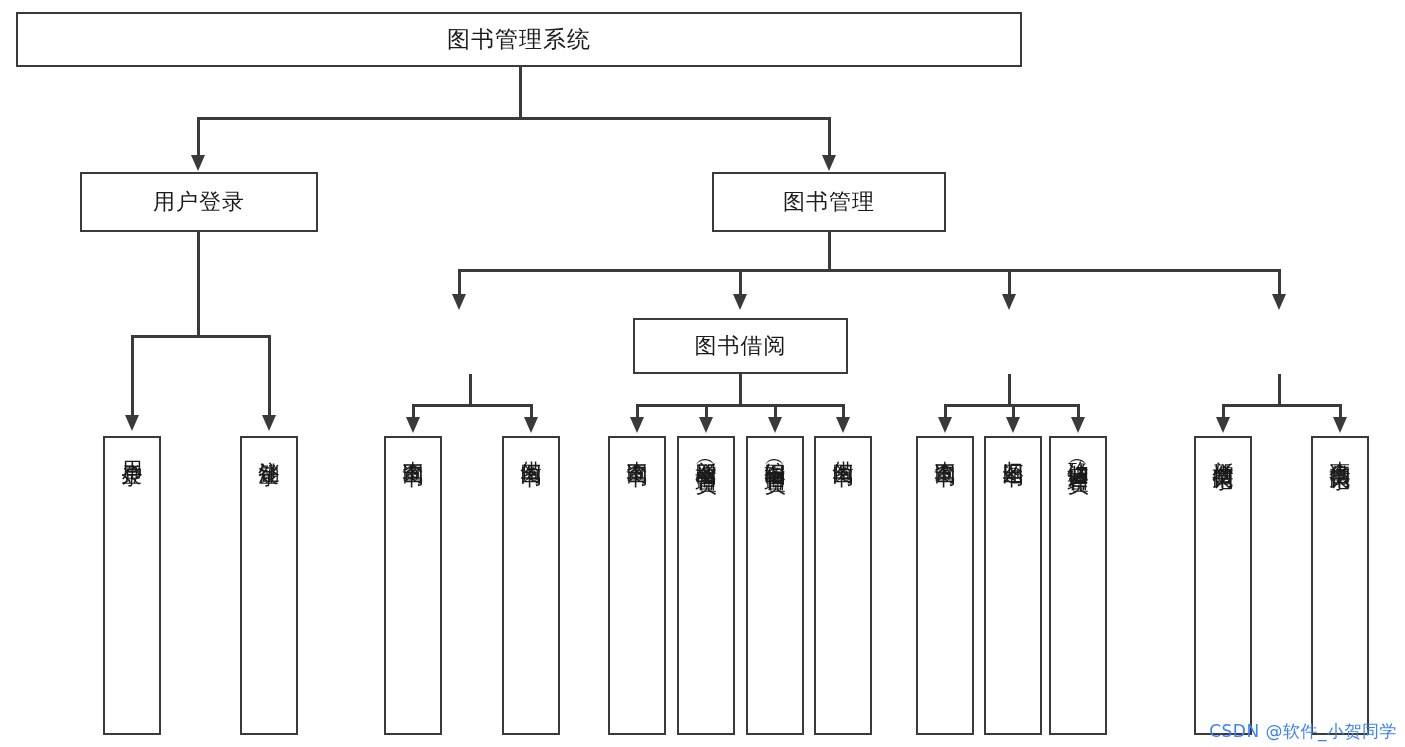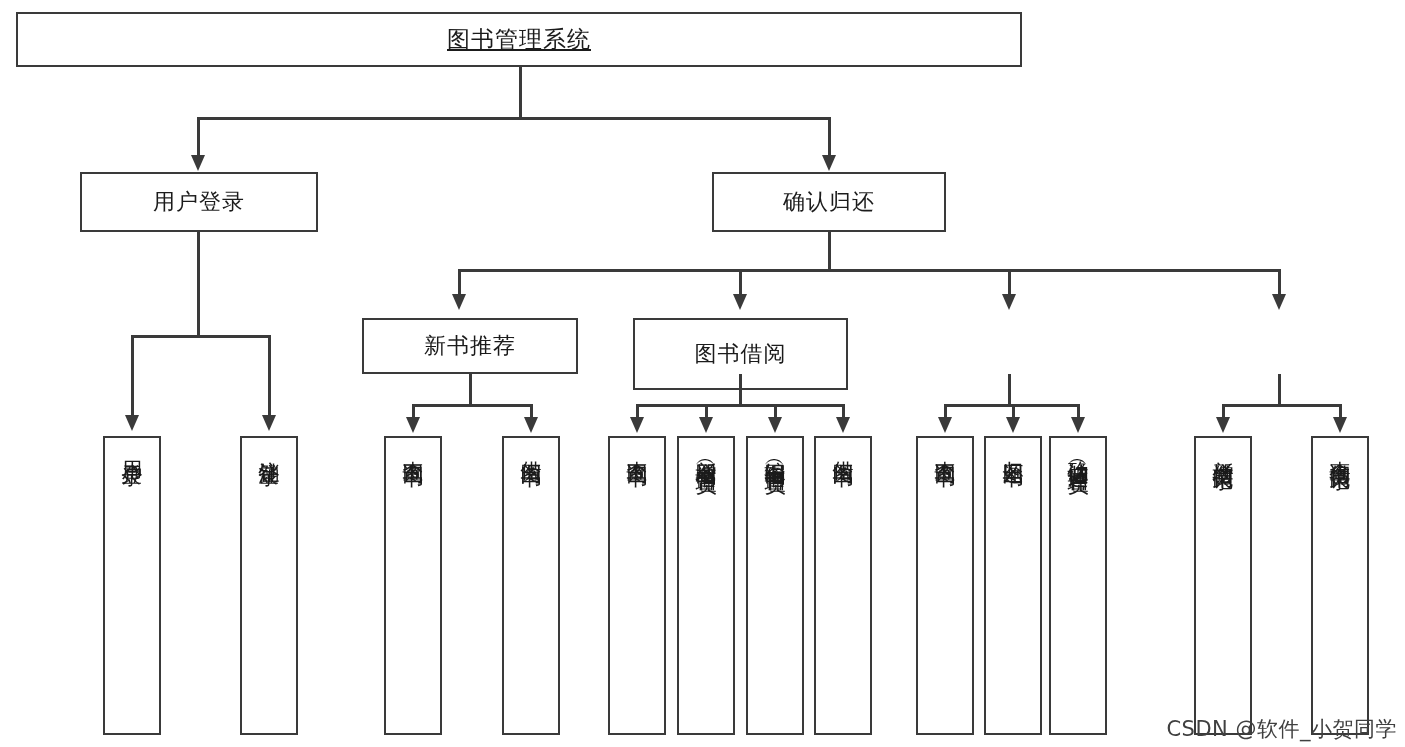--- a/index.html
+++ b/index.html
@@ -29,21 +29,20 @@
     justify-content: center;
     color: #1b1b1b;
   }
   .node.horiz {
     font-size: 22px;
     letter-spacing: 1px;
     line-height: 1.1;
   }
   .node.root {
     font-size: 23px;
-    text-decoration: underline;
   }
   
   .node.vert {
     align-items: flex-start;
     justify-content: center;
     padding-top: 6px;
   }
   .vtext {
     writing-mode: vertical-rl;
     text-orientation: upright;
@@ -66,22 +65,22 @@
     height: 0;
     border-left: 7px solid transparent;
     border-right: 7px solid transparent;
     border-top: 16px solid #3a3a3a;
   }
   
   #watermark {
     position: absolute;
     right: 8px;
     bottom: 4px;
-    font-size: 21px;
-    color: #404040;
+    font-size: 17px;
+    color: #3b82f6;
     white-space: nowrap;
     letter-spacing: 0.5px;
     margin-left: 33px;
   }
 </style>
 </head>
 <body>
 
 <div id="canvas">
 
@@ -95,21 +94,21 @@
 
   <div class="edge v" style="left:197px; top:117px; height:40px;"></div>
   <div class="arrow" style="left:191px; top:155px;"></div>
   <div class="edge v" style="left:828px; top:117px; height:40px;"></div>
   <div class="arrow" style="left:822px; top:155px;"></div>
 
   <div class="node horiz" style="left:80px; top:172px; width:238px; height:60px;">
     <span>用户登录</span>
   </div>
   <div class="node horiz" style="left:712px; top:172px; width:234px; height:60px;">
-    <span>确认归还</span>
+    <span>图书管理</span>
   </div>
 
   <div class="edge v" style="left:197px; top:232px; height:105px;"></div>
   <div class="edge h" style="left:131px; top:335px; width:138px;"></div>
   <div class="edge v" style="left:131px; top:335px; height:82px;"></div>
   <div class="arrow" style="left:125px; top:415px;"></div>
   <div class="edge v" style="left:268px; top:335px; height:82px;"></div>
   <div class="arrow" style="left:262px; top:415px;"></div>
 
   <div class="edge v" style="left:828px; top:232px; height:40px;"></div>
@@ -117,24 +116,21 @@
 
   <div class="edge v" style="left:458px; top:269px; height:27px;"></div>
   <div class="arrow" style="left:452px; top:294px;"></div>
   <div class="edge v" style="left:739px; top:269px; height:27px;"></div>
   <div class="arrow" style="left:733px; top:294px;"></div>
   <div class="edge v" style="left:1008px; top:269px; height:27px;"></div>
   <div class="arrow" style="left:1002px; top:294px;"></div>
   <div class="edge v" style="left:1278px; top:269px; height:27px;"></div>
   <div class="arrow" style="left:1272px; top:294px;"></div>
 
-  <div class="node horiz" style="left:362px; top:318px; width:216px; height:56px;">
-    <span>新书推荐</span>
-  </div>
-  <div class="node horiz" style="left:633px; top:318px; width:215px; height:72px;text-align:right;">
+  <div class="node horiz" style="left:633px; top:318px; width:215px; height:56px;text-align:right;">
     <span>图书借阅</span>
   </div>
 
   <div class="edge v" style="left:469px; top:374px; height:32px;"></div>
   <div class="edge h" style="left:412px; top:404px; width:120px;"></div>
   <div class="edge v" style="left:412px; top:404px; height:15px;"></div>
   <div class="arrow" style="left:406px; top:417px;"></div>
   <div class="edge v" style="left:530px; top:404px; height:15px;"></div>
   <div class="arrow" style="left:524px; top:417px;"></div>
 

